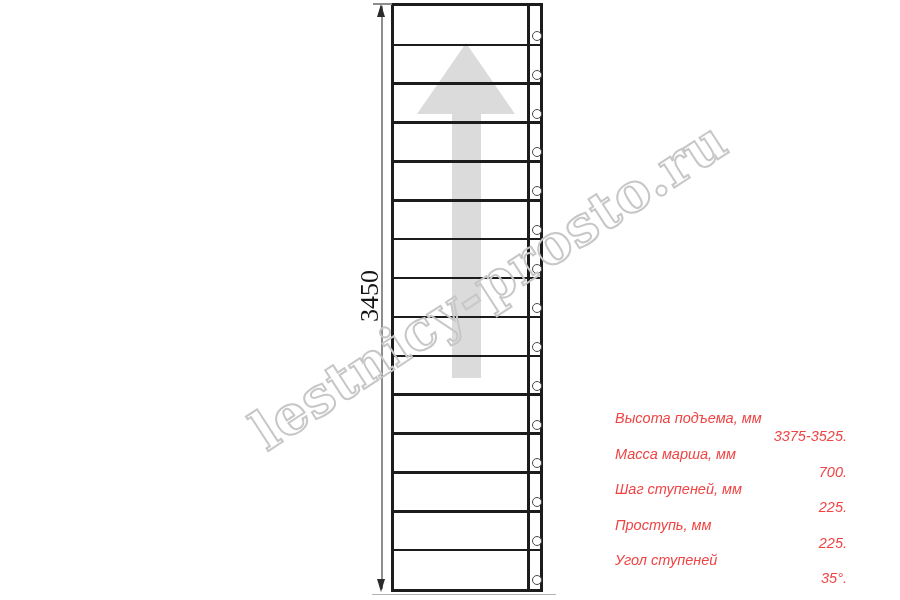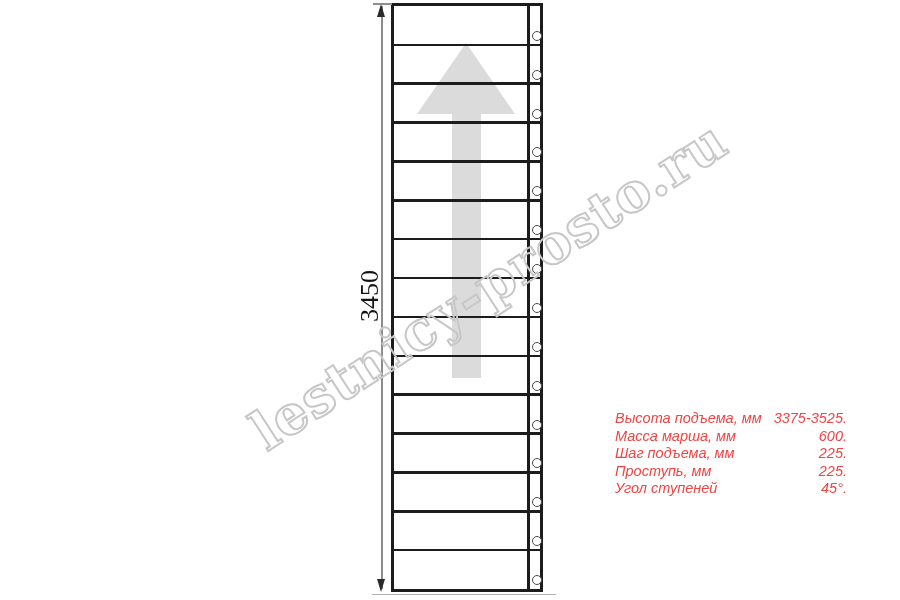--- a/index.html
+++ b/index.html
@@ -50,21 +50,21 @@
     position:absolute;left:320px;top:283px;width:100px;height:26px;line-height:26px;
     text-align:center;transform:rotate(-90deg);z-index:3;
     font-family:"Liberation Serif",serif;font-size:26px;color:#151515;white-space:nowrap;
   }
   
   .specs{
     position:absolute;left:615px;top:410px;width:232px;z-index:4;
     font-style:italic;font-size:14.5px;line-height:17.5px;color:#ef4444;
   }
   .spec-row{display:flex;justify-content:space-between;white-space:nowrap;}
-  .spec-value{text-align:center;}
+  .spec-value{text-align:center;margin-top:18px;}
   
   .watermark{
     position:absolute;left:216px;top:263px;width:500px;height:74px;line-height:74px;
     text-align:center;transform:rotate(-33deg);z-index:10;white-space:nowrap;
     font-family:"DejaVu Serif",serif;font-weight:bold;font-size:54px;letter-spacing:1px;
     color:transparent;-webkit-text-stroke:2px var(--wm);pointer-events:none;
   }
 </style>
 </head>
 <body>
@@ -116,31 +116,31 @@
   <div class="ext-bottom"></div>
   <div class="dim-text">3450</div>
 
   <div class="specs" id="specs">
       <div class="spec-row">
         <span class="spec-label">Высота подъема, мм</span>
         <span class="spec-value">3375-3525.</span>
       </div>
       <div class="spec-row">
         <span class="spec-label">Масса марша, мм</span>
-        <span class="spec-value">600.</span>
+        <span class="spec-value">700.</span>
       </div>
       <div class="spec-row">
-        <span class="spec-label">Шаг подъема, мм</span>
+        <span class="spec-label">Шаг ступеней, мм</span>
         <span class="spec-value">225.</span>
       </div>
       <div class="spec-row">
         <span class="spec-label">Проступь, мм</span>
         <span class="spec-value">225.</span>
       </div>
       <div class="spec-row">
         <span class="spec-label">Угол ступеней</span>
-        <span class="spec-value">45°.</span>
+        <span class="spec-value">35°.</span>
       </div>
     </div>
 
   <div class="watermark">lestnicy-prosto.ru</div>
 
 </div>
 
 </body></html>

